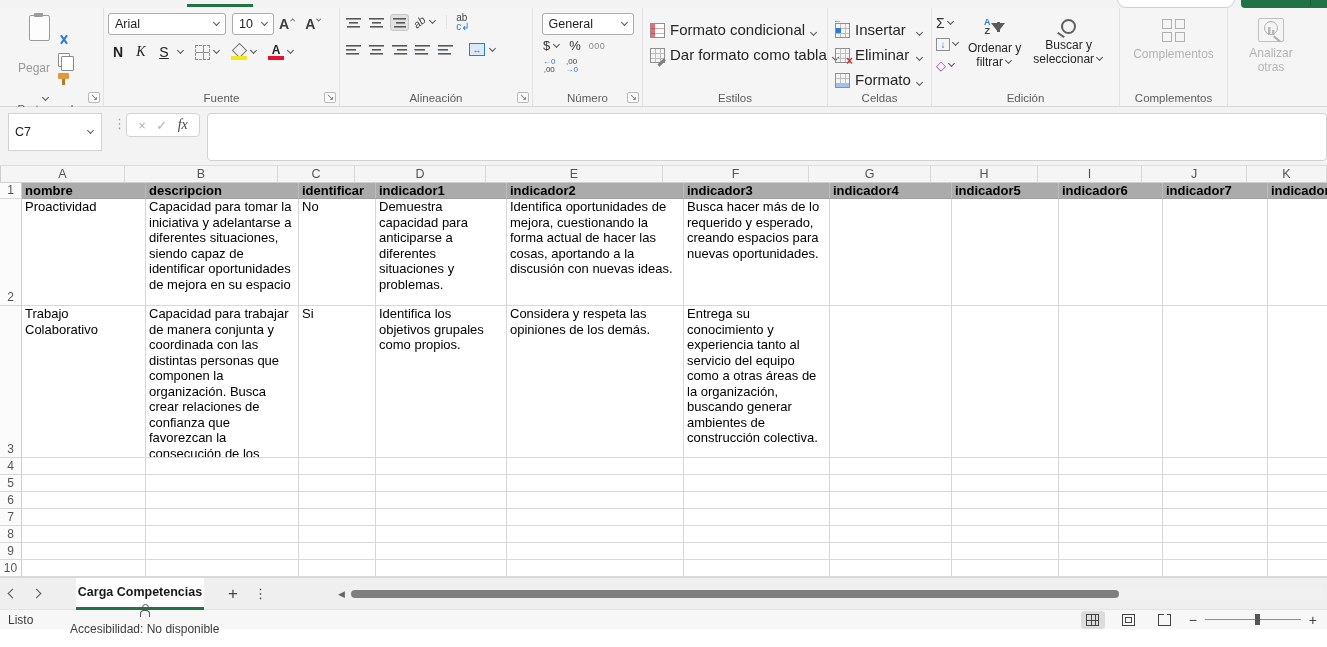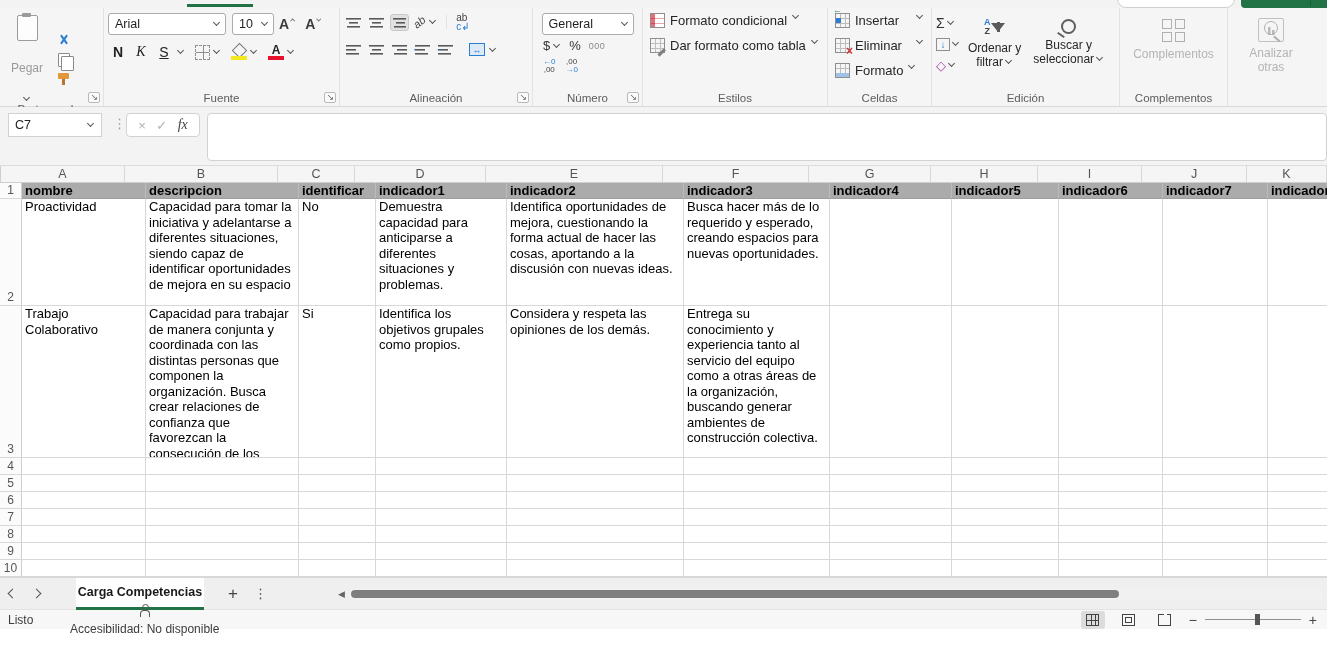--- a/index.html
+++ b/index.html
@@ -19,21 +19,21 @@
   .rgroup .glabel { height:16px; margin-top:auto; display:flex; align-items:center; justify-content:center; font-size:11.5px; color:#5c5c5c; }
   .launcher { position:absolute; right:3px; bottom:3px; font-size:9px; color:#6a6a6a; line-height:1; border:1px solid #b9b9b9; border-radius:2px; padding:0 1px; background:#fbfbfb; }
   .rrow { display:flex; align-items:center; }
   .rbtn { display:flex; align-items:center; justify-content:center; border-radius:3px; color:#3b3b3b; }
   .chev { width:8px; height:8px; position:relative; display:inline-block; flex:0 0 8px; }
   .chev::before { content:""; position:absolute; left:1px; top:0px; width:4px; height:4px; border-right:1.3px solid #555; border-bottom:1.3px solid #555; transform:rotate(45deg); }
   .chev.up::before { transform:rotate(-135deg); top:3px; }
 
   
   .g-clip { width:104px; }
-  .paste-big { width:46px; display:flex; flex-direction:column; align-items:center; gap:20px; padding-top:2px; }
+  .paste-big { width:46px; display:flex; flex-direction:column; align-items:flex-end; gap:20px; padding-top:2px; }
   .clipboard { width:21px; height:26px; border:1.5px solid #9b9b9b; border-radius:2px; background:#fdfdfd; position:relative; }
   .clipboard::before { content:""; position:absolute; left:4px; top:-3px; width:9px; height:4px; background:#9b9b9b; border-radius:1px; }
   .paste-label { font-size:12px; color:#9a9a9a; }
   .clip-col { display:flex; flex-direction:column; gap:5px; margin-left:6px; padding-top:3px; }
   .scissors { width:16px; height:15px; position:relative; }
   .scissors::before,.scissors::after { content:""; position:absolute; top:1px; left:7px; width:2px; height:11px; background:#2b7cd3; border-radius:1px; }
   .scissors::before { transform:rotate(35deg); }
   .scissors::after { transform:rotate(-35deg); }
   .copy-ico { width:12px; height:14px; border:1.3px solid #8a8a8a; background:#fff; border-radius:1px; position:relative; margin-left:2px; }
   .copy-ico::before { content:""; position:absolute; left:2px; top:2px; width:11px; height:13px; border:1.3px solid #8a8a8a; background:#fff; border-radius:1px; }
@@ -78,21 +78,21 @@
 
   
   .g-num { width:110px; }
   .numfmt { width:92px; margin:0 auto; }
   .numrow { display:flex; align-items:center; gap:8px; justify-content:flex-start; padding:3px 4px 0 6px; font-size:13px; color:#333; }
   .milsep { font-size:9px; color:#8a8a8a; letter-spacing:.5px; }
   .dec { font-size:8px; line-height:8px; color:#444; text-align:center; }
   .dec .bluearr { color:#2b7cd3; }
 
   
-  .menu-row { display:flex; align-items:flex-start; gap:5px; height:25px; padding:0 3px; border-radius:3px; font-size:13px; color:#262626; white-space:nowrap; }
+  .menu-row { display:flex; align-items:flex-end; gap:5px; height:25px; padding:0 3px; border-radius:3px; font-size:15px; color:#262626; white-space:nowrap; }
   .ico14 { width:15px; height:15px; border:1px solid #8f8f8f; position:relative; background:linear-gradient(#fff,#fff); flex:0 0 15px; }
   .ico-cf { background:linear-gradient(90deg,#e4717a 4px,#fff 4px); }
   .ico-cf::before { content:""; position:absolute; inset:0; background:linear-gradient(#c00000,#c00000) 0 4px/15px 1px no-repeat,linear-gradient(#c00000,#c00000) 0 9px/15px 1px no-repeat; opacity:.35; }
   .ico-table { background:linear-gradient(#9fc3e7 0 4px,#fff 4px); }
   .ico-table::before, .ico-styles::before { content:""; position:absolute; right:-2px; bottom:-1px; width:9px; height:2.5px; background:#7f7f7f; transform:rotate(-45deg); }
   .ico-grid3 { background-image:linear-gradient(#bdbdbd,#bdbdbd),linear-gradient(#bdbdbd,#bdbdbd),linear-gradient(#bdbdbd,#bdbdbd),linear-gradient(#bdbdbd,#bdbdbd); background-size:15px 1px,15px 1px,1px 15px,1px 15px; background-position:0 4px,0 9px,4px 0,9px 0; background-repeat:no-repeat; }
   .ico-insert::after { content:""; position:absolute; left:0; top:4px; width:5px; height:5px; background:#2b7cd3; }
   .ico-insert::before { content:"←"; position:absolute; left:-3px; top:-9px; font-size:9px; color:#2e9960; }
   .ico-delete::after { content:"×"; position:absolute; right:-4px; bottom:-6px; font-weight:bold; font-size:12px; color:#d13438; }
   .ico-format::after { content:""; position:absolute; left:0; bottom:0; width:13px; height:4px; background:#9fc3e7; }
@@ -119,21 +119,21 @@
   .g-comp { width:108px; } .g-ana { width:86px; border-right:none; }
   .disabled-label { color:#b4b4b4; font-size:12px; line-height:14px; text-align:center; }
   .addins-ico { display:grid; grid-template-columns:10px 10px; grid-gap:3px; margin:3px auto 5px; }
   .addins-ico i { width:10px; height:10px; border:1.4px solid #b0b0b0; }
   .ana-ico { width:26px; height:24px; border:1.4px solid #c0c0c0; border-radius:2px; margin:2px auto 4px; position:relative; background-image:linear-gradient(#b9b9b9,#b9b9b9),linear-gradient(#b9b9b9,#b9b9b9); background-size:2.5px 8px,2.5px 5px; background-position:9px 8px,13px 11px; background-repeat:no-repeat; }
   .ana-ico::before { content:""; position:absolute; left:5px; top:2px; width:12px; height:12px; border:1.4px solid #b0b0b0; border-radius:50%; }
   .ana-ico::after { content:""; position:absolute; right:2px; bottom:1px; width:8px; height:1.6px; background:#b0b0b0; transform:rotate(40deg); }
 
   
   .fbar { height:59px; background:#f3f3f3; position:relative; border-bottom:1px solid #dcdcdc; }
-  .namebox { position:absolute; left:8px; top:6px; width:94px; height:24px; background:#fff; border:1px solid #d2d2d2; border-radius:0; display:flex; align-items:center; padding:0 6px; font-size:12.5px; color:#222; }
+  .namebox { position:absolute; left:8px; top:6px; width:94px; height:38px; background:#fff; border:1px solid #d2d2d2; border-radius:0; display:flex; align-items:center; padding:0 6px; font-size:12.5px; color:#222; }
   .namebox .chev { margin-left:auto; }
   .fdots { position:absolute; left:113px; top:9px; color:#9a9a9a; font-size:13px; }
   .fxbox { position:absolute; left:126px; top:6px; width:74px; height:24px; background:#fff; border:1px solid #d2d2d2; border-radius:4px; display:flex; align-items:center; justify-content:space-around; padding:0 6px; }
   .fx-cancel,.fx-enter { color:#b0b0b0; font-size:13px; }
   .fx-fx { font-family:"Liberation Serif", serif; font-style:italic; font-size:14px; color:#444; }
   .finput { position:absolute; left:207px; top:6px; right:0; height:48px; background:#fff; border:1px solid #d2d2d2; border-radius:4px; font-size:12.5px; padding:3px 6px; color:#222; }
 
   
   .grid { background:#fff; position:relative; overflow:hidden; width:1327px; }
   .gr { display:flex; }

